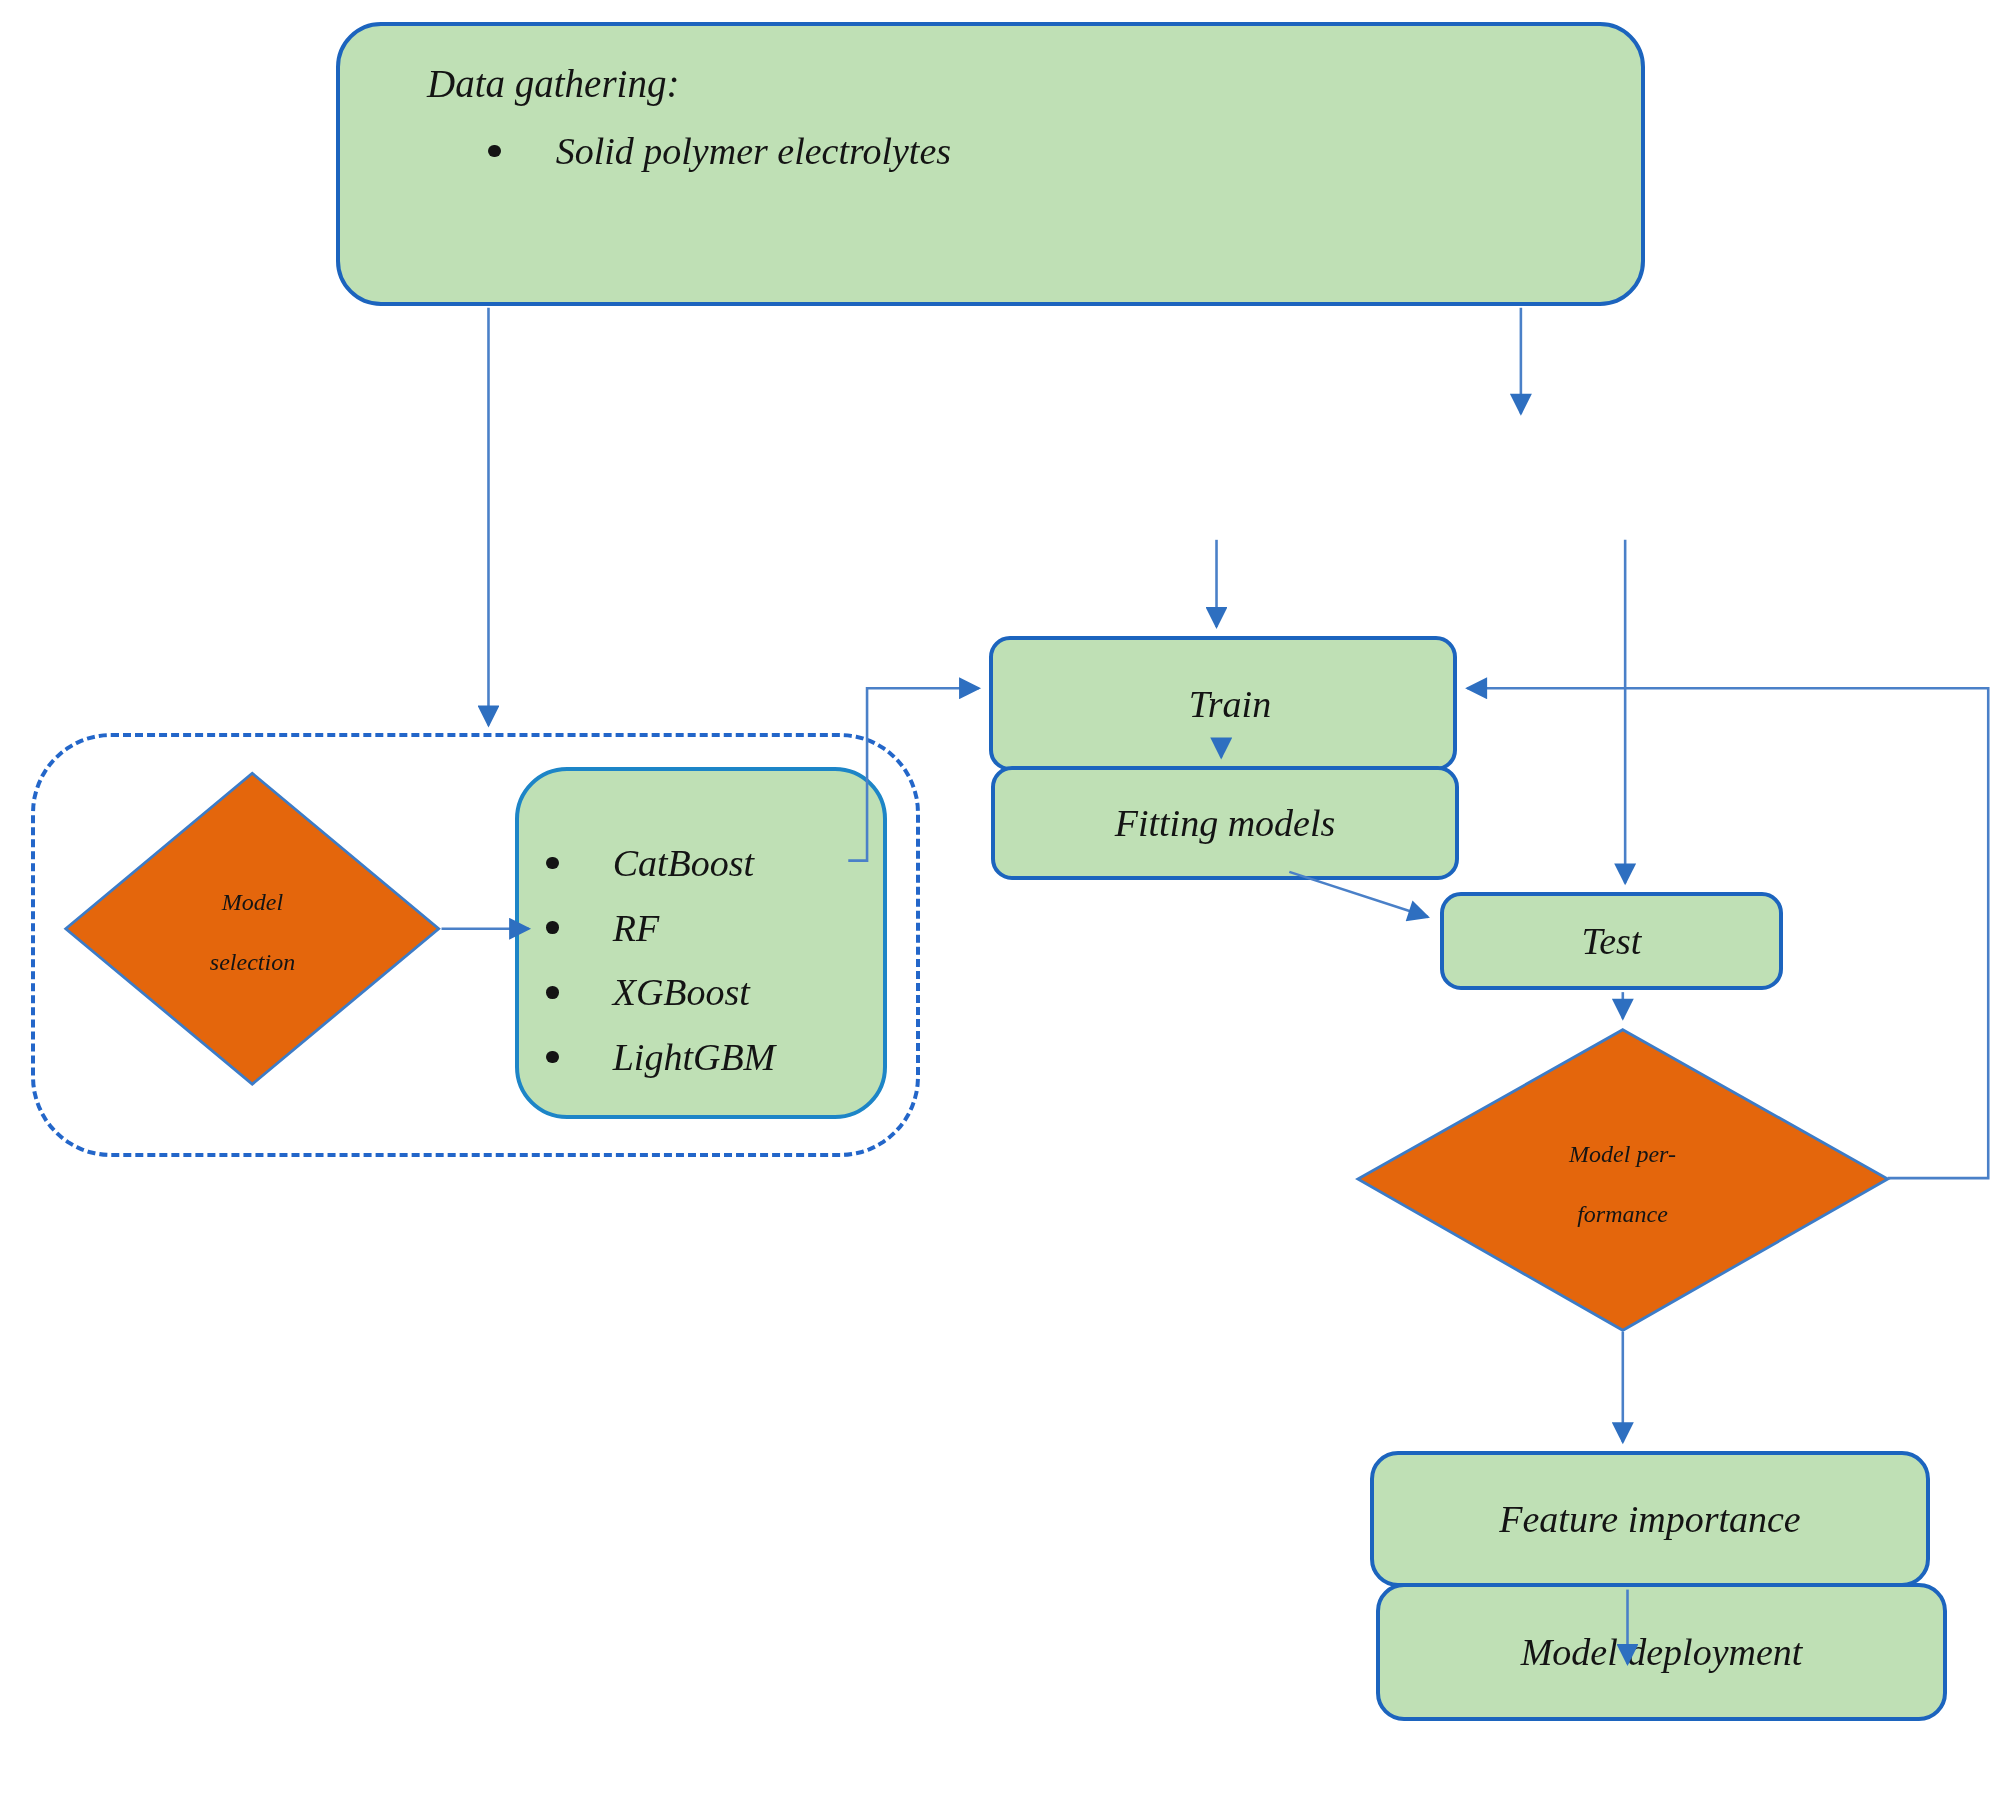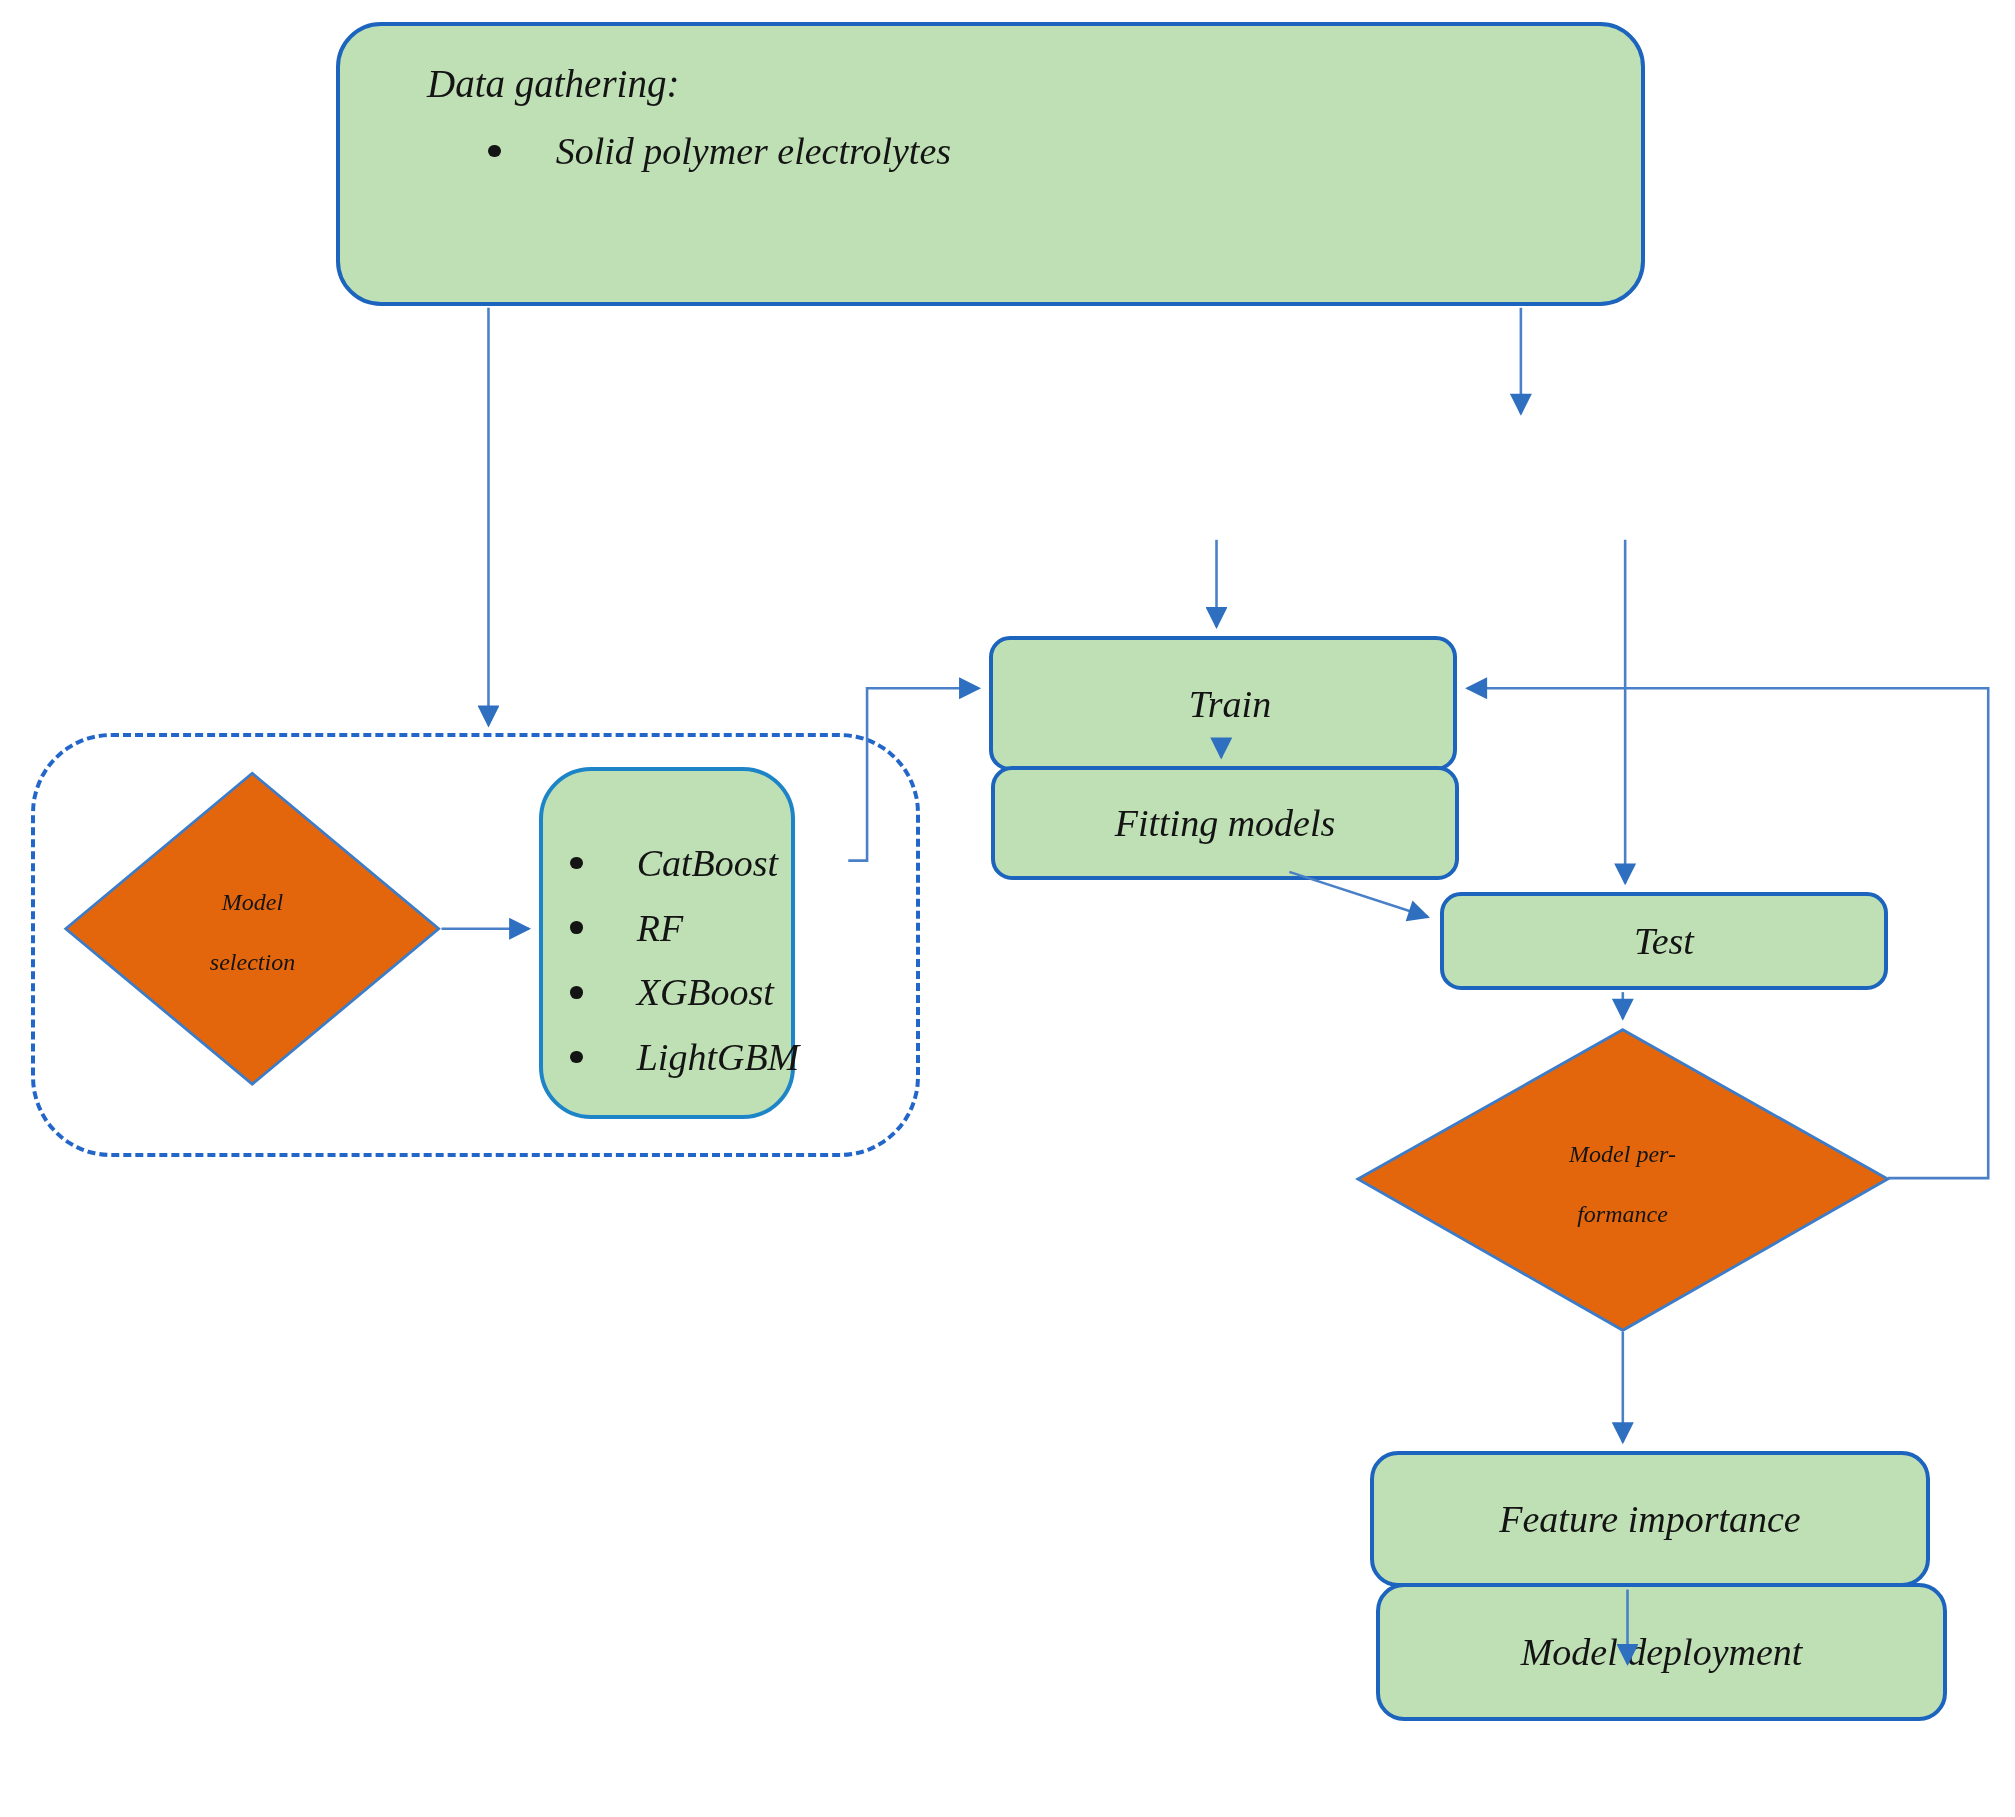--- a/index.html
+++ b/index.html
@@ -75,25 +75,25 @@
 
 
   <div class="node" style="left:989px;top:636px;width:468px;height:135px;border-radius:21px;padding-left:14px;">
     <span class="label">Train</span>
   </div>
 
   <div class="node" style="left:991px;top:766px;width:468px;height:114px;border-radius:21px;">
     <span class="label">Fitting models</span>
   </div>
 
-  <div class="node" style="left:1440px;top:892px;width:448px;height:98px;border-radius:21px;">
+  <div class="node" style="left:1440px;top:892px;width:343px;height:98px;border-radius:21px;">
     <span class="label">Test</span>
   </div>
 
-  <div class="node ml" style="left:539px;top:767px;width:256px;height:352px;">
+  <div class="node ml" style="left:515px;top:767px;width:372px;height:352px;">
     <div class="ml-bullets">
       <div class="bullet-row">
         <span class="dot"></span>
         <span>CatBoost</span>
       </div>
       <div class="bullet-row">
         <span class="dot"></span>
         <span>RF</span>
       </div>
       <div class="bullet-row">

